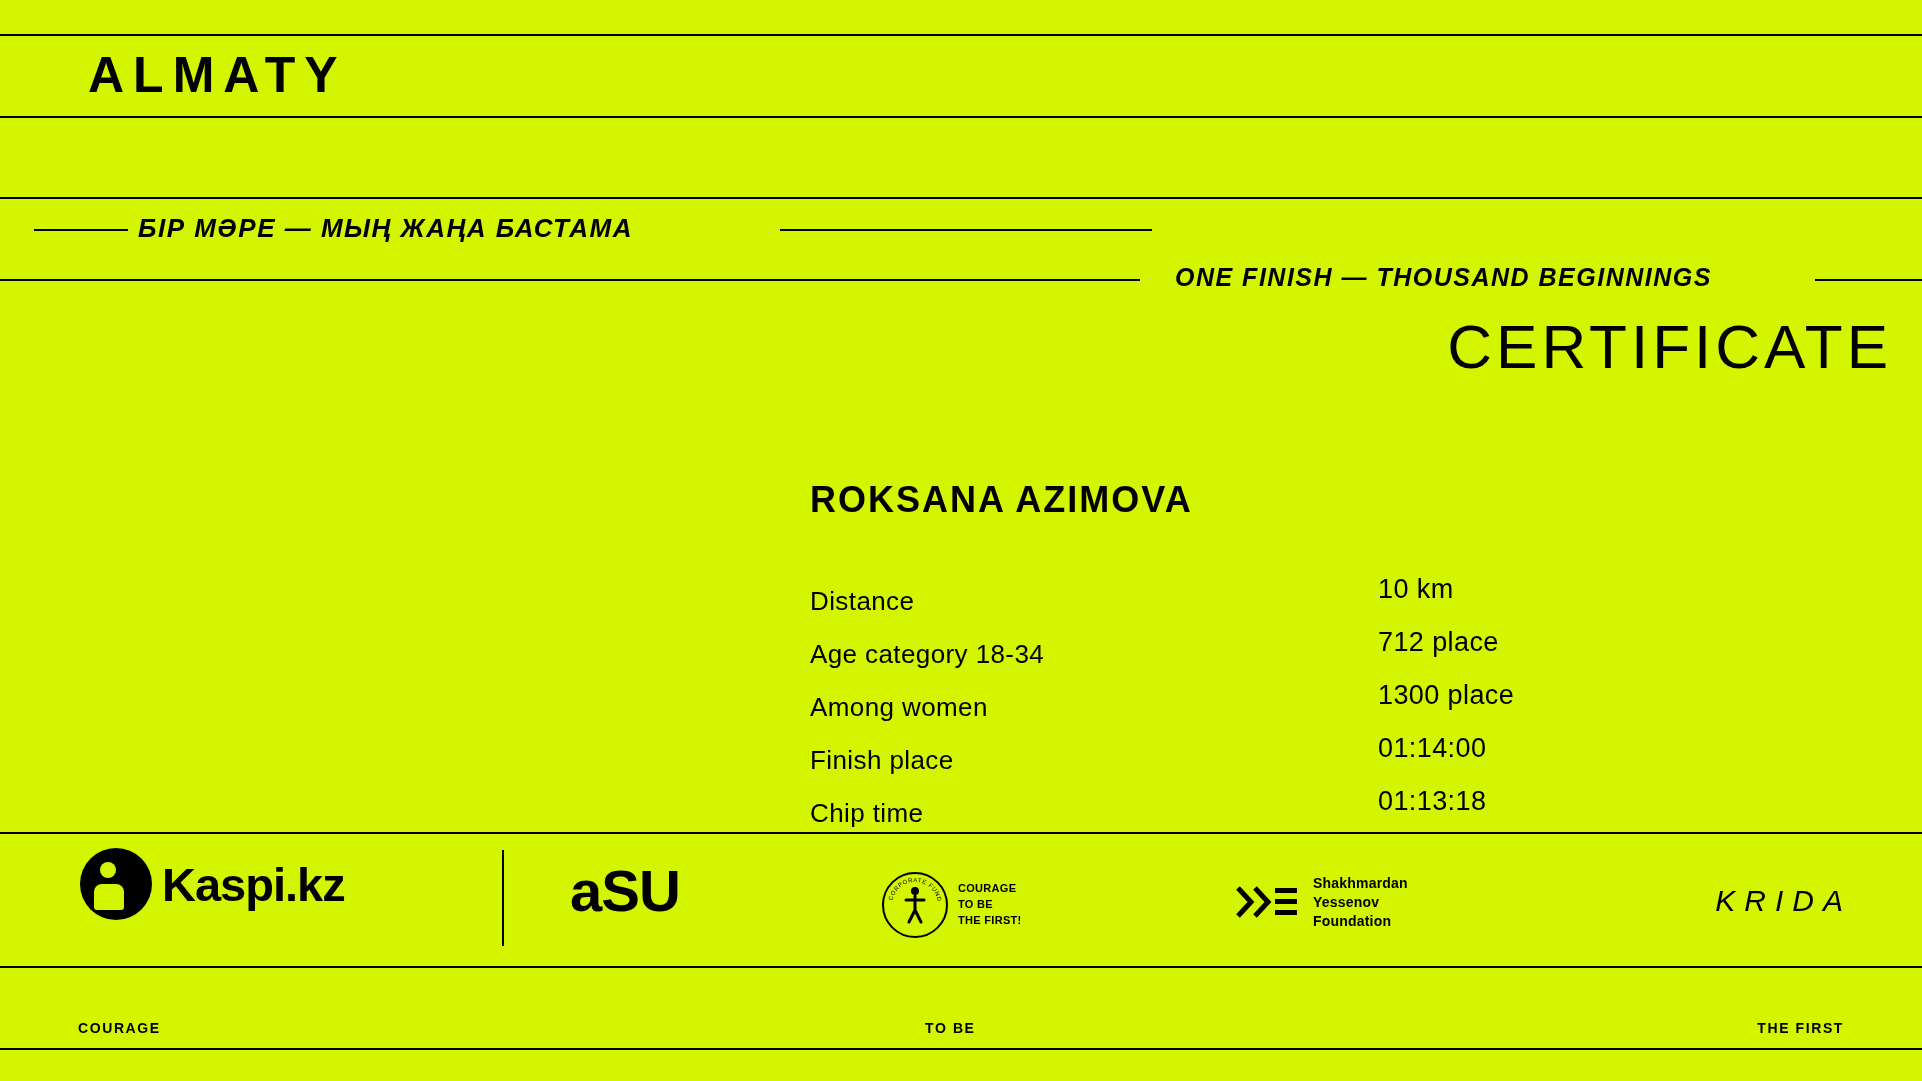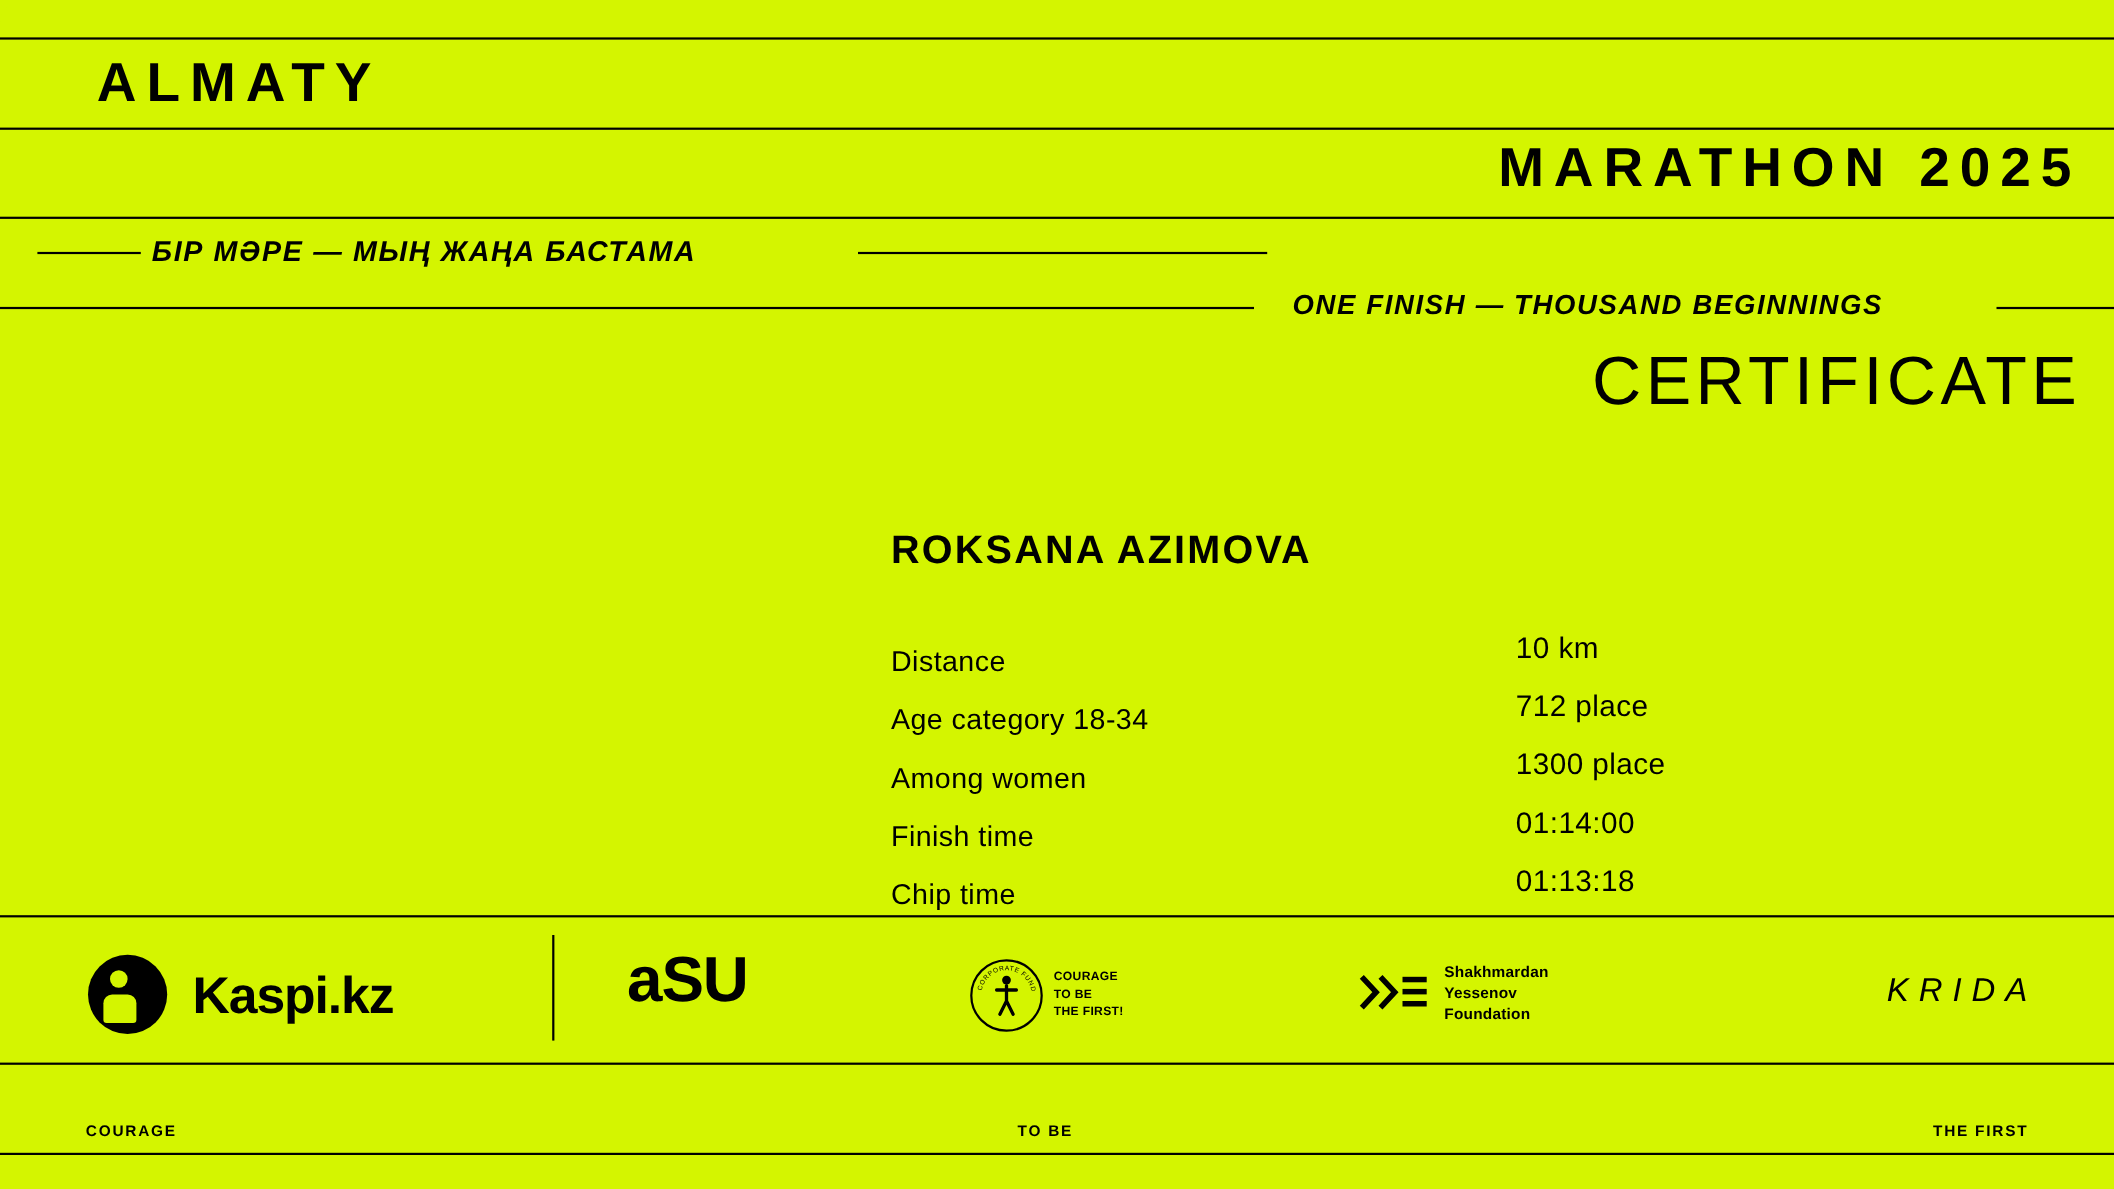--- a/index.html
+++ b/index.html
@@ -145,24 +145,24 @@
   .sponsors {
     position: absolute;
     left: 0;
     top: 832px;
     width: 1922px;
     height: 134px;
   }
   .kaspi {
     position: absolute;
     left: 80px;
-    top: 36px;
+    top: 16px;
     display: flex;
     align-items: center;
-    gap: 23px;
+    gap: 10px;
   }
   .kaspi-mark {
     width: 72px; height: 72px;
     border-radius: 50%;
     background: #000;
     position: relative;
   }
   .kaspi-mark::before {
     content: "";
     position: absolute;
@@ -284,42 +284,41 @@
   <div class="hr hr-3"></div>
   <div class="seg seg-a"></div>
   <div class="seg seg-b"></div>
   <div class="seg seg-c"></div>
   <div class="seg seg-d"></div>
   <div class="hr hr-5"></div>
   <div class="hr hr-6"></div>
   <div class="hr hr-7"></div>
 
   <div class="almaty">ALMATY</div>
-  <div class="marathon">MARATHON 2025</div>
   <div class="tagline-kk">БІР МӘРЕ — МЫҢ ЖАҢА БАСТАМА</div>
   <div class="tagline-en">ONE FINISH — THOUSAND BEGINNINGS</div>
 
   <div class="title">CERTIFICATE</div>
   <div class="person">ROKSANA AZIMOVA</div>
 
   <div class="rows">
     <div class="row">
       <span class="lbl">Distance</span>
       <span class="val">10 km</span>
     </div>
     <div class="row">
       <span class="lbl">Age category 18-34</span>
       <span class="val">712 place</span>
     </div>
     <div class="row">
       <span class="lbl">Among women</span>
       <span class="val">1300 place</span>
     </div>
     <div class="row">
-      <span class="lbl">Finish time</span>
+      <span class="lbl">Finish place</span>
       <span class="val">01:14:00</span>
     </div>
     <div class="row">
       <span class="lbl">Chip time</span>
       <span class="val">01:13:18</span>
     </div>
   </div>
 
   <div class="sponsors">
 

